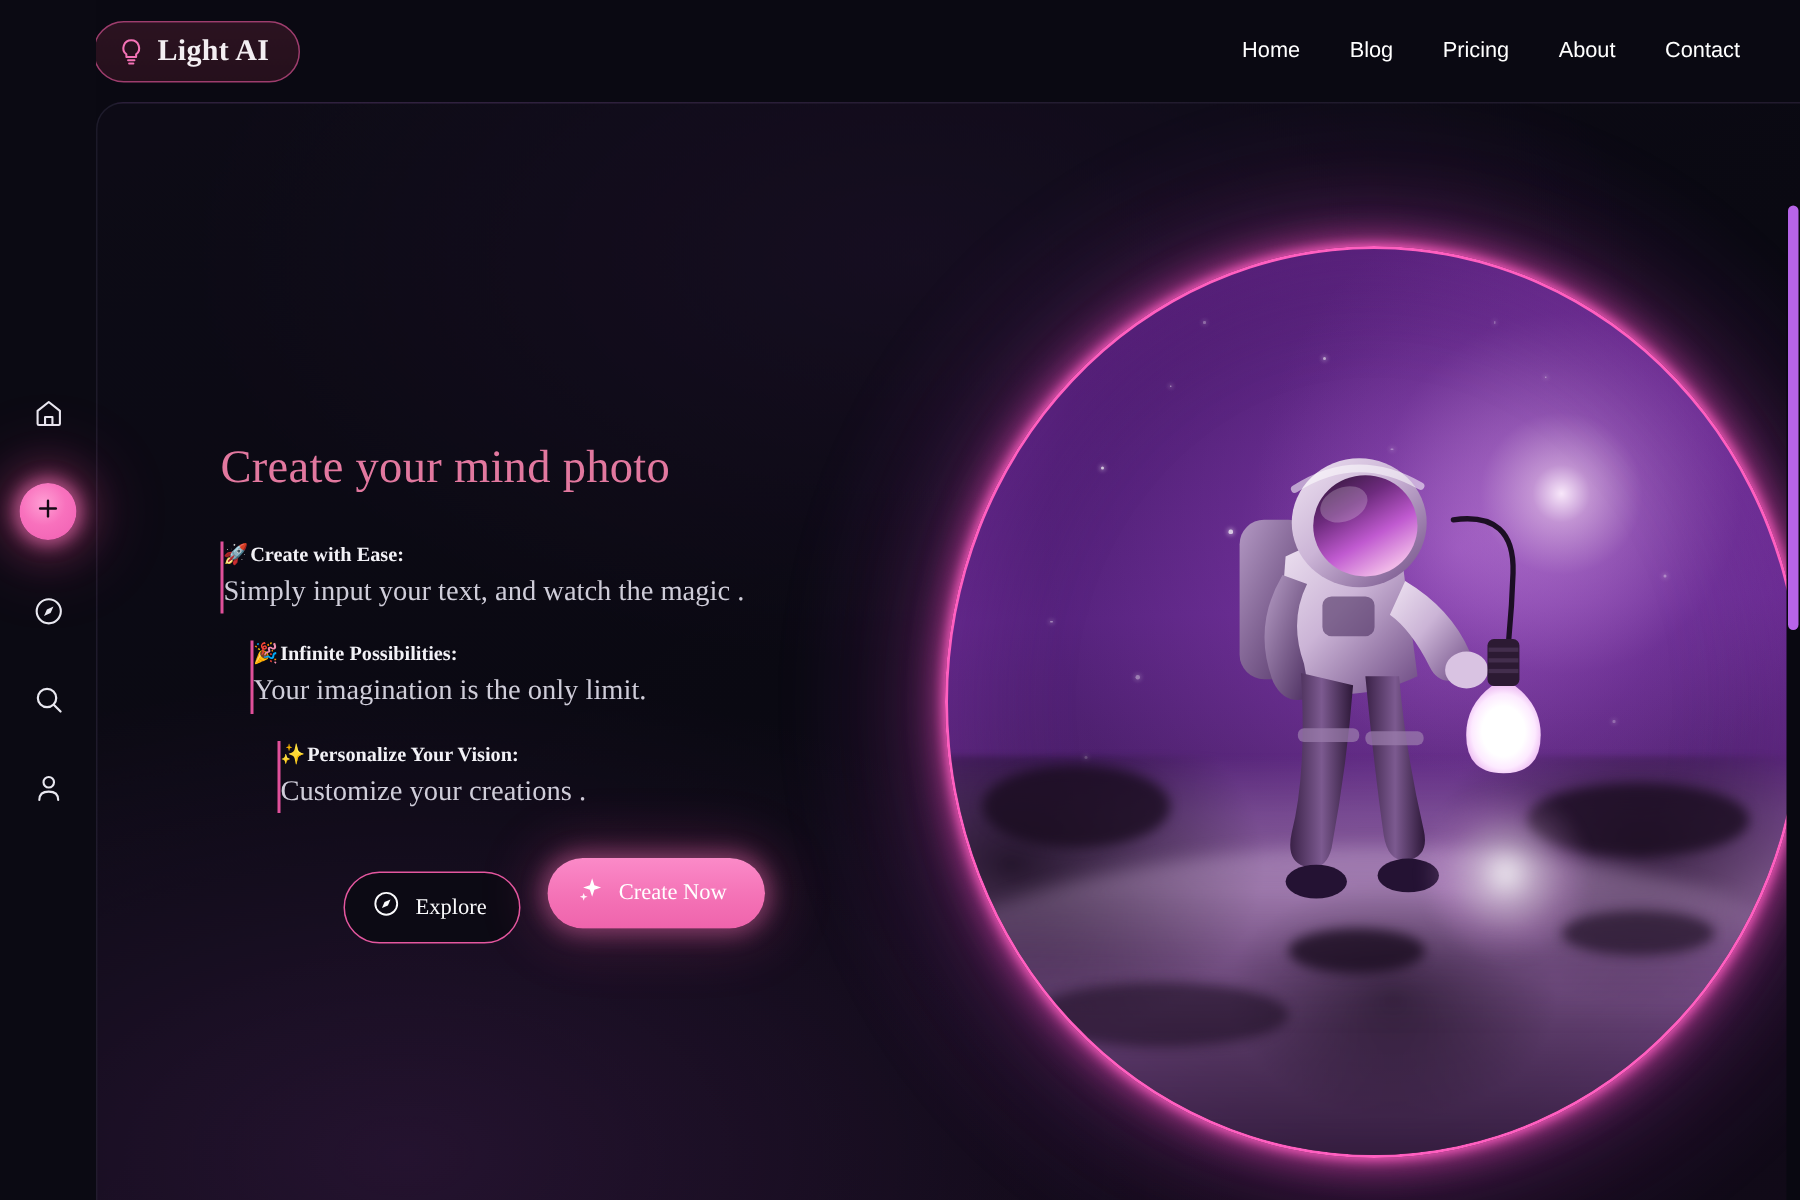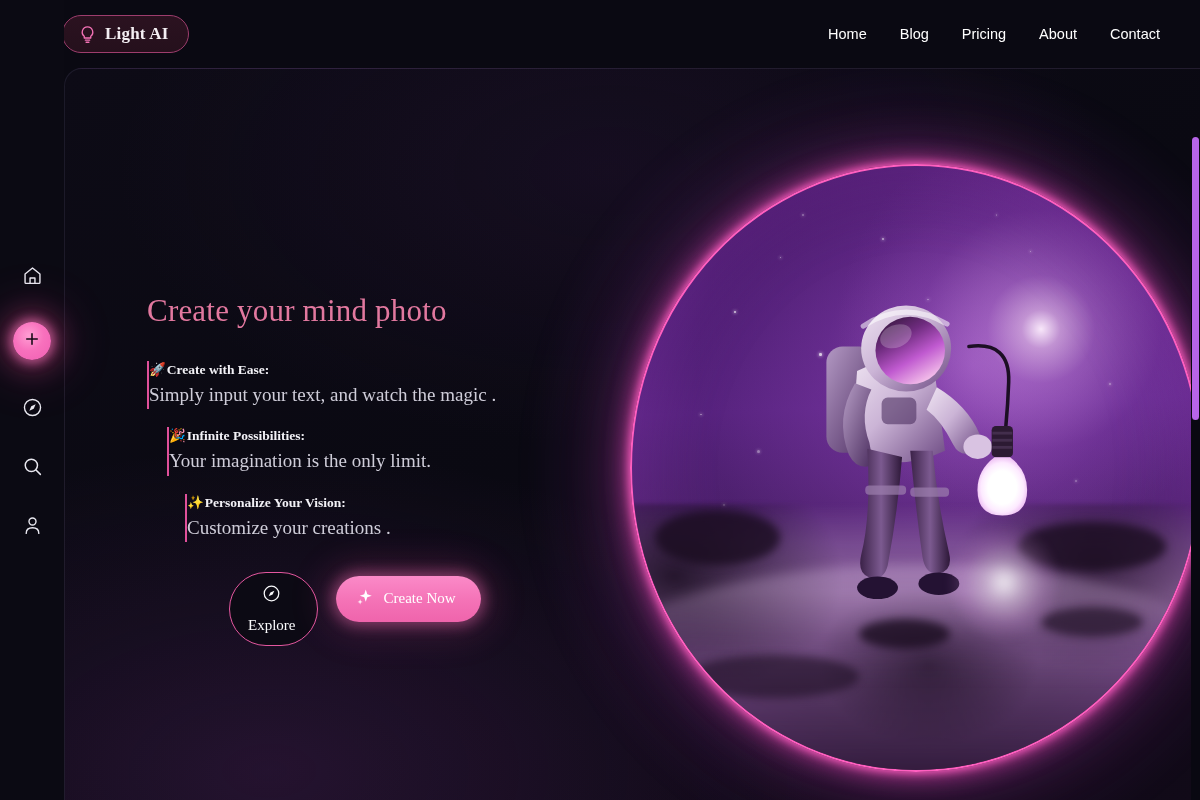--- a/index.html
+++ b/index.html
@@ -39,21 +39,21 @@
     gap: 9px;
     padding: 8px 20px 8px 16px;
     border-radius: 999px;
     border: 1px solid #9e3d6d;
     background: linear-gradient(180deg, #2b1220 0%, #25101c 100%);
     cursor: pointer;
   }
   .logo-pill .bulb { width: 17px; height: 19px; display: block; }
   .logo-text {
     font-family: "Liberation Serif", serif;
-    font-size: 17px;
+    font-size: 20px;
     font-weight: 700;
     color: #f3eef2;
     letter-spacing: .2px;
     white-space: nowrap;
   }
 
   .nav {
     display: flex;
     align-items: center;
     gap: 33px;
@@ -279,21 +279,20 @@
     display: flex; align-items: center; gap: 10px;
     padding: 11px 22px 11px 18px;
     border-radius: 999px;
     border: 1px solid #e4579f;
     background: #0c0a14;
     color: #fafafc;
     font-family: "Liberation Serif", serif;
     font-size: 15px;
     cursor: pointer;
     white-space: nowrap;
-    flex-direction: column;
   }
   .btn-create {
     display: flex; align-items: center; gap: 9px;
     padding: 12px 25px 12px 20px;
     border-radius: 999px;
     border: none;
     background: linear-gradient(180deg, #fb8ac8 0%, #f472b6 55%, #ef64ac 100%);
     color: #ffffff;
     font-family: "Liberation Serif", serif;
     font-size: 15px;

